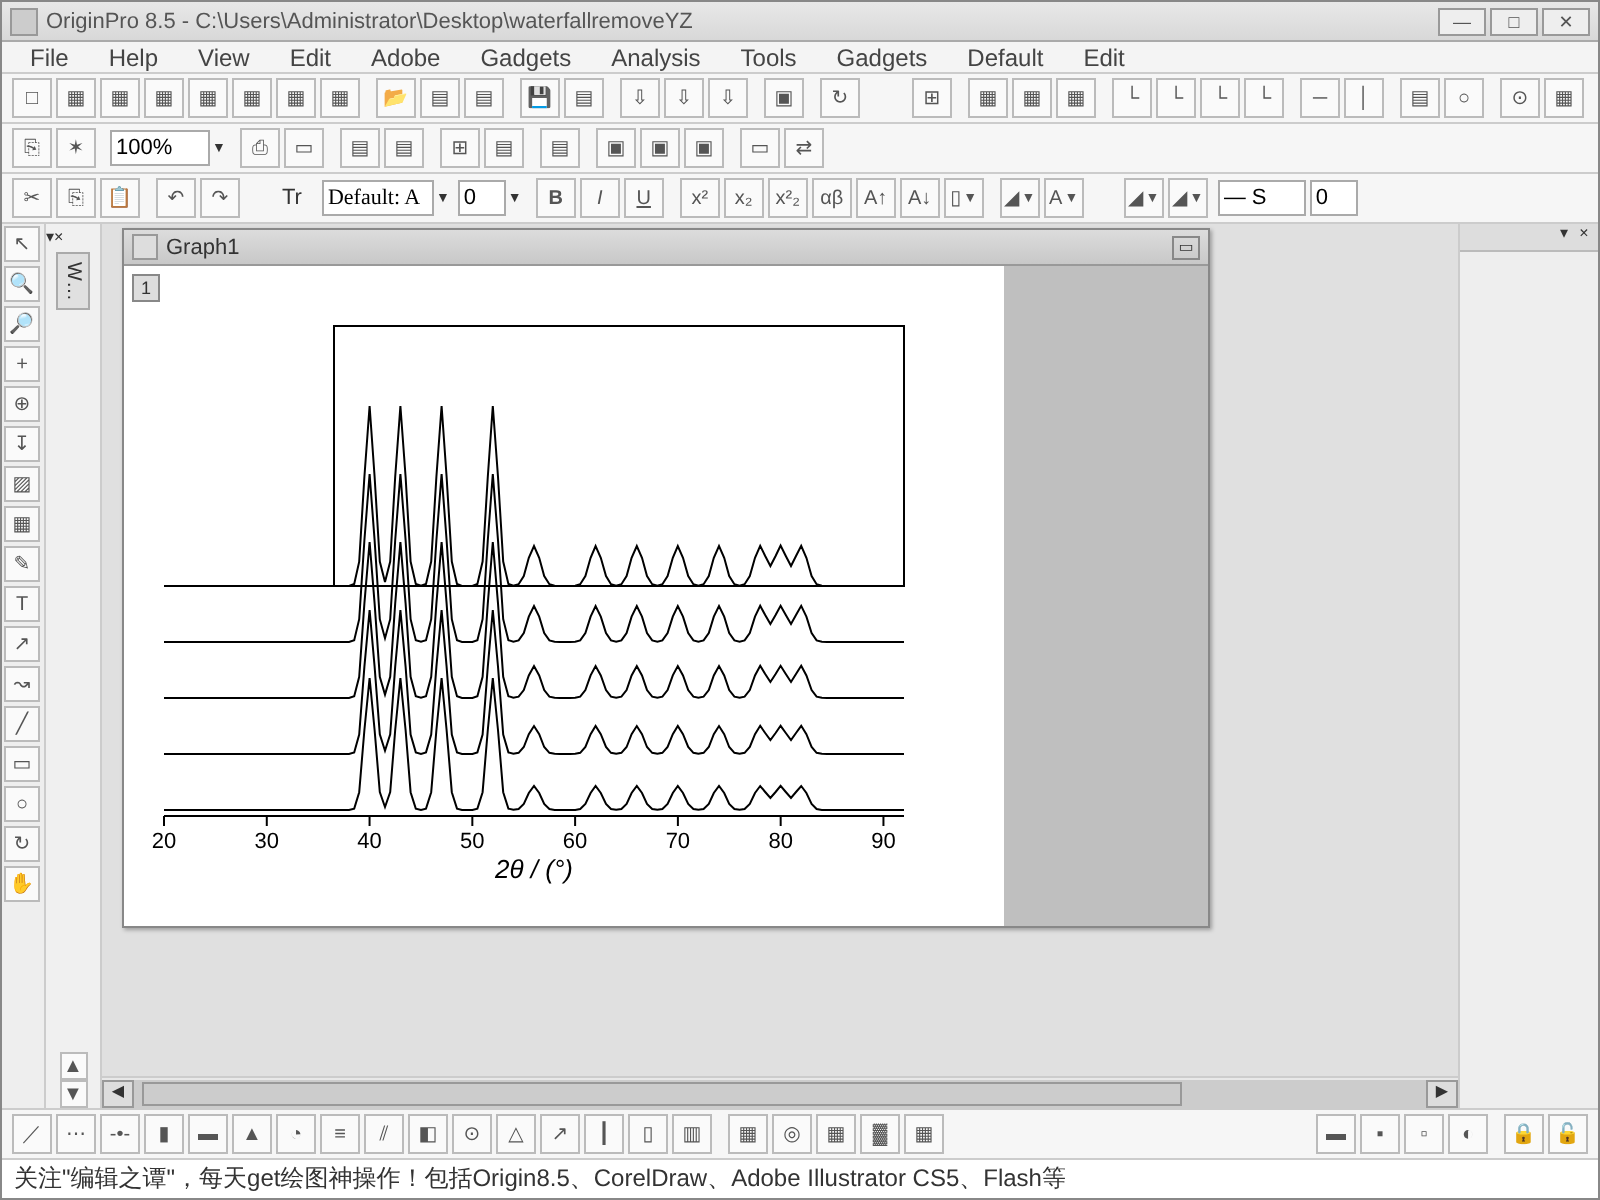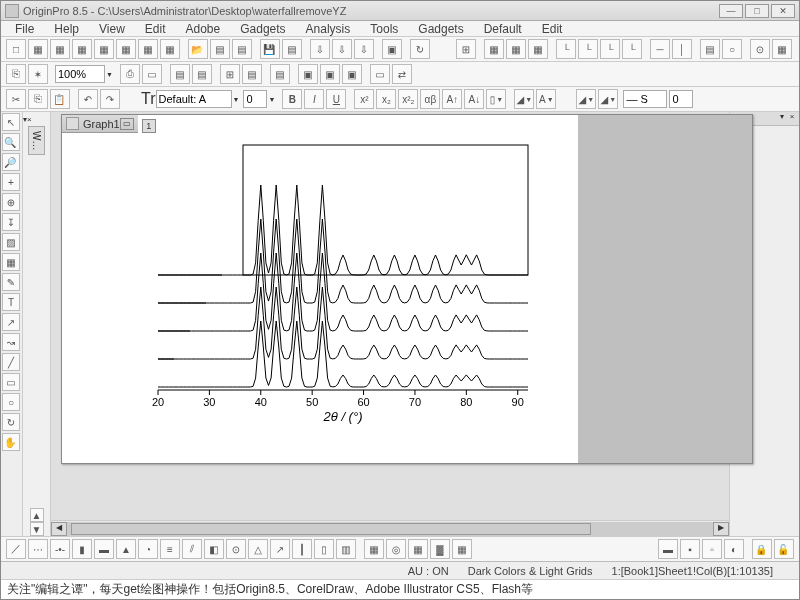--- a/index.html
+++ b/index.html
@@ -14,21 +14,21 @@
 .toolbar { display: flex; align-items: center; padding: 2px 4px; border-bottom: 1px solid #ccc; background: #f6f6f6; min-height: 24px; flex-wrap: nowrap; overflow: hidden; }
 .tbtn { width: 20px; height: 20px; border: 1px solid #bbb; background: #fafafa; margin: 0 1px; display: flex; align-items: center; justify-content: center; font-size: 10px; color: #555; cursor: pointer; }
 .tsep { width: 6px; }
 .tinput { height: 18px; border: 1px solid #aaa; background: #fff; padding: 0 2px; font-size: 11px; }
 .main { flex: 1; display: flex; overflow: hidden; }
 .leftpanel { width: 22px; background: #eee; border-right: 1px solid #ccc; display: flex; flex-direction: column; }
 .leftpanel .tbtn { width: 18px; height: 18px; margin: 1px; }
 .leftpanel2 { width: 28px; background: #f0f0f0; border-right: 1px solid #ccc; display:flex; flex-direction:column; align-items:center; }
 .leftpanel2 .tab { writing-mode: vertical-rl; font-size: 10px; padding: 4px 2px; background:#e0e0e0; border:1px solid #aaa; margin-top:2px; cursor:pointer; }
 .graphholder { flex: 1; background: #e0e0e0; display: flex; position: relative; }
-.graphwin { position: absolute; left: 10px; top: 2px; width: 692px; height: 350px; background: #fff; border: 1px solid #888; box-shadow: 1px 1px 2px rgba(0,0,0,.3); display: flex; flex-direction: row; }
+.graphwin { position: absolute; left: 10px; top: 2px; width: 544px; height: 350px; background: #fff; border: 1px solid #888; box-shadow: 1px 1px 2px rgba(0,0,0,.3); display: flex; flex-direction: column; }
 .graphwin .gtitle { height: 18px; background: linear-gradient(#dcdcdc,#c8c8c8); display: flex; align-items: center; padding: 0 4px; font-size: 11px; border-bottom: 1px solid #999; }
 .graphwin .gtitle .gicon { width: 13px; height: 13px; background: #ddd; border:1px solid #999; margin-right:4px; }
 .graphwin .gbody { flex:1; background:#fff; position:relative; overflow:hidden; }
 .graphpage { position:absolute; left:0; top:0; width:440px; height:100%; background:#fff; }
 .graphside { position:absolute; right:0; top:0; width:196px; height:100%; background:#bfbfbf; }
 .layericon { position:absolute; left:4px; top:4px; width:14px; height:14px; background:#ddd; border:1px solid #888; font-size:9px; display:flex; align-items:center; justify-content:center; cursor:pointer; }
 .rightpanel { width: 70px; background: #eee; border-left: 1px solid #ccc; }
 .rightpanel .rpheader { height:14px; background:#ddd; border-bottom:1px solid #bbb; display:flex; justify-content:flex-end; padding:0 2px; }
 .rpheader span { width:10px; text-align:center; font-size:8px; cursor:pointer; }
 .scrollbar-h { height: 16px; background: #e8e8e8; border-top: 1px solid #ccc; display:flex; align-items:center; }
@@ -141,22 +141,22 @@
   </div>
 
   <div class="toolbar">
     <div class="tbtn">✂</div>
     <div class="tbtn">⎘</div>
     <div class="tbtn">📋</div>
     <div class="tsep"></div>
     <div class="tbtn">↶</div>
     <div class="tbtn">↷</div>
     <div style="width:20px"></div>
-    <span style="font-size:16px;margin-right:0">Tr</span>
-    <input class="tinput" style="width: 76px;" value="Default: A">
+    <span style="font-size:11px;margin-right:10px">Tr</span>
+    <input class="tinput" style="width: 56px; font-family: Liberation Serif, serif;" value="Default: A">
       <span class="dropdown-arrow">▼</span>
     <input class="tinput" style="width: 24px; margin-left: 4px;" value="0">
       <span class="dropdown-arrow">▼</span>
     <div class="tsep"></div>
     <div class="tbtn">
         <b>B</b>
       </div>
     <div class="tbtn">
         <i>I</i>
       </div>
@@ -310,26 +310,17 @@
     <div style="flex:1"></div>
     <div class="tbtn">▬</div>
     <div class="tbtn">▪</div>
     <div class="tbtn">▫</div>
     <div class="tbtn">◐</div>
     <div class="tsep"></div>
     <div class="tbtn">🔒</div>
     <div class="tbtn">🔓</div>
   </div>
 
-  <div class="statusbar">
-    <div class="ssep"></div>
-    <span>AU : ON</span>
-    <span style="margin:0 8px">&nbsp;</span>
-    <span>Dark Colors &amp; Light Grids</span>
-    <span style="margin:0 8px">&nbsp;</span>
-    <span>1:[Book1]Sheet1!Col(B)[1:10135]</span>
-    <span style="width:20px"></span>
-  </div>
 
   <div class="footer">
     <span>关注"编辑之谭"，每天get绘图神操作！包括Origin8.5、CorelDraw、Adobe Illustrator CS5、Flash等</span>
   </div>
 </div>
 
 </body></html>

